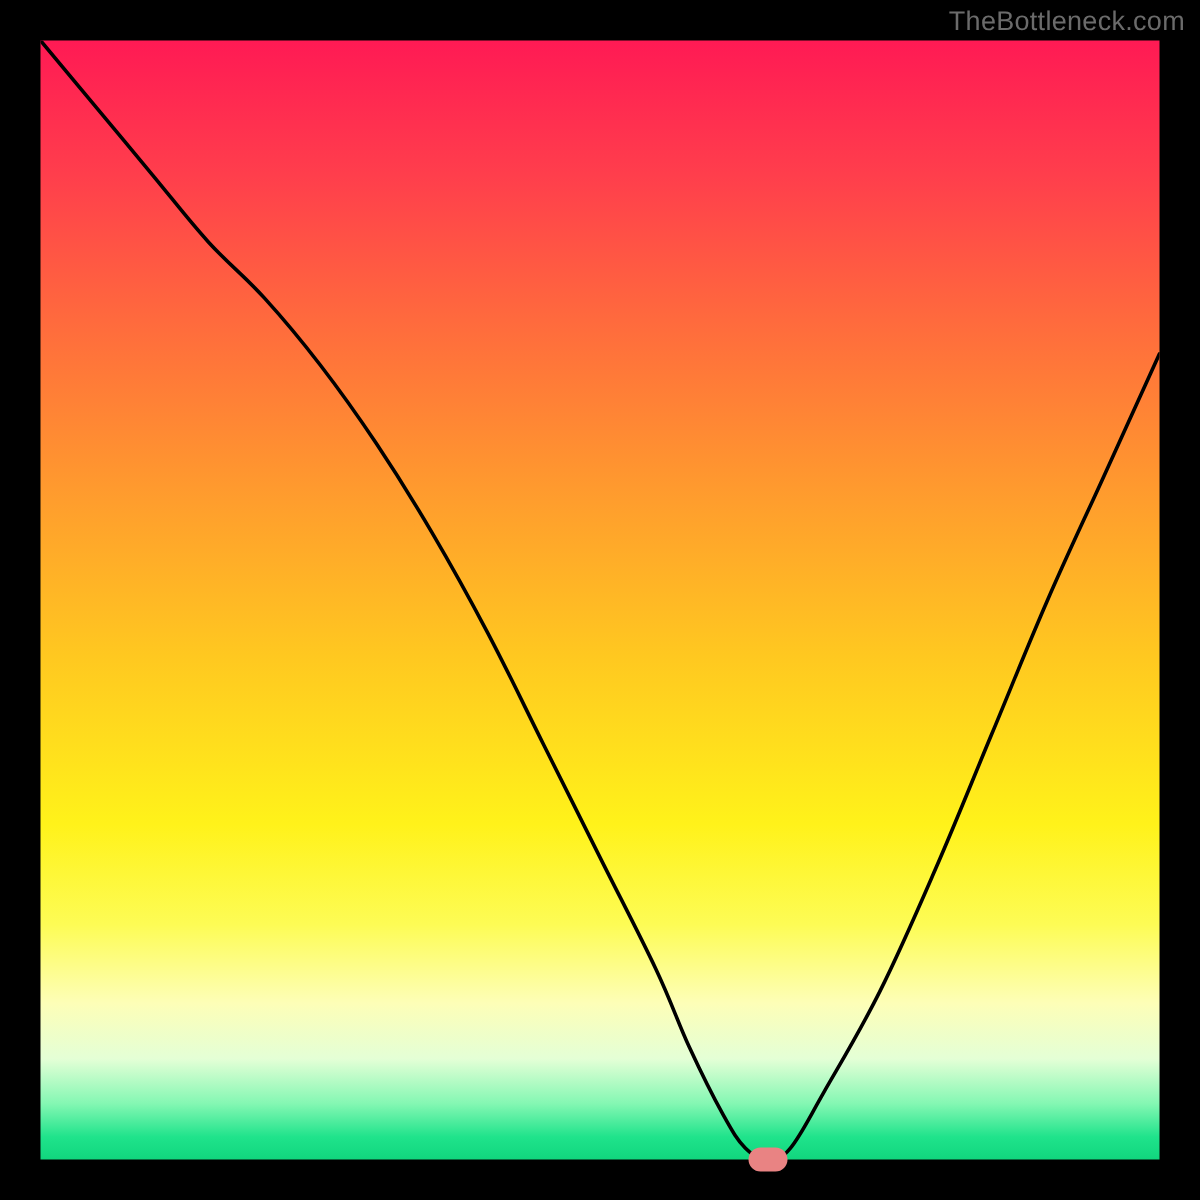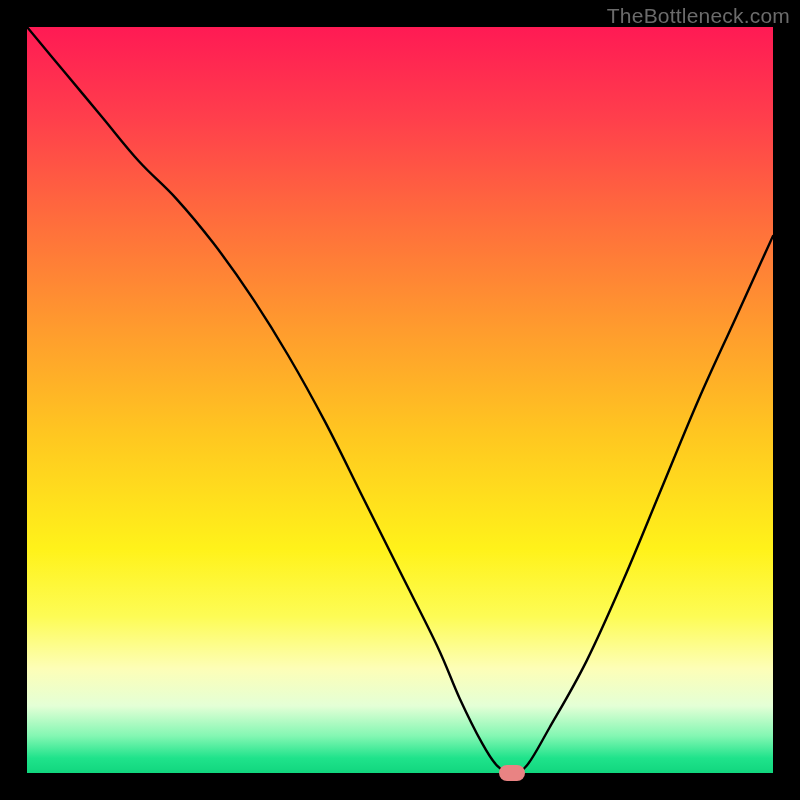--- a/index.html
+++ b/index.html
@@ -37,21 +37,21 @@
       #84f7b3 95%,
       #1fe38b 98%,
       #11d67e 100%
     );
   }
   .watermark {
     position: absolute;
     top: 4px;
     right: 10px;
     color: #6b6b6b;
-    font-size: 21px;
+    font-size: 18px;
     font-weight: 400;
     letter-spacing: 0.2px;
     user-select: none;
   }
   svg.curve {
     position: absolute;
     left: 0;
     top: 0;
     width: 746px;
     height: 746px;

